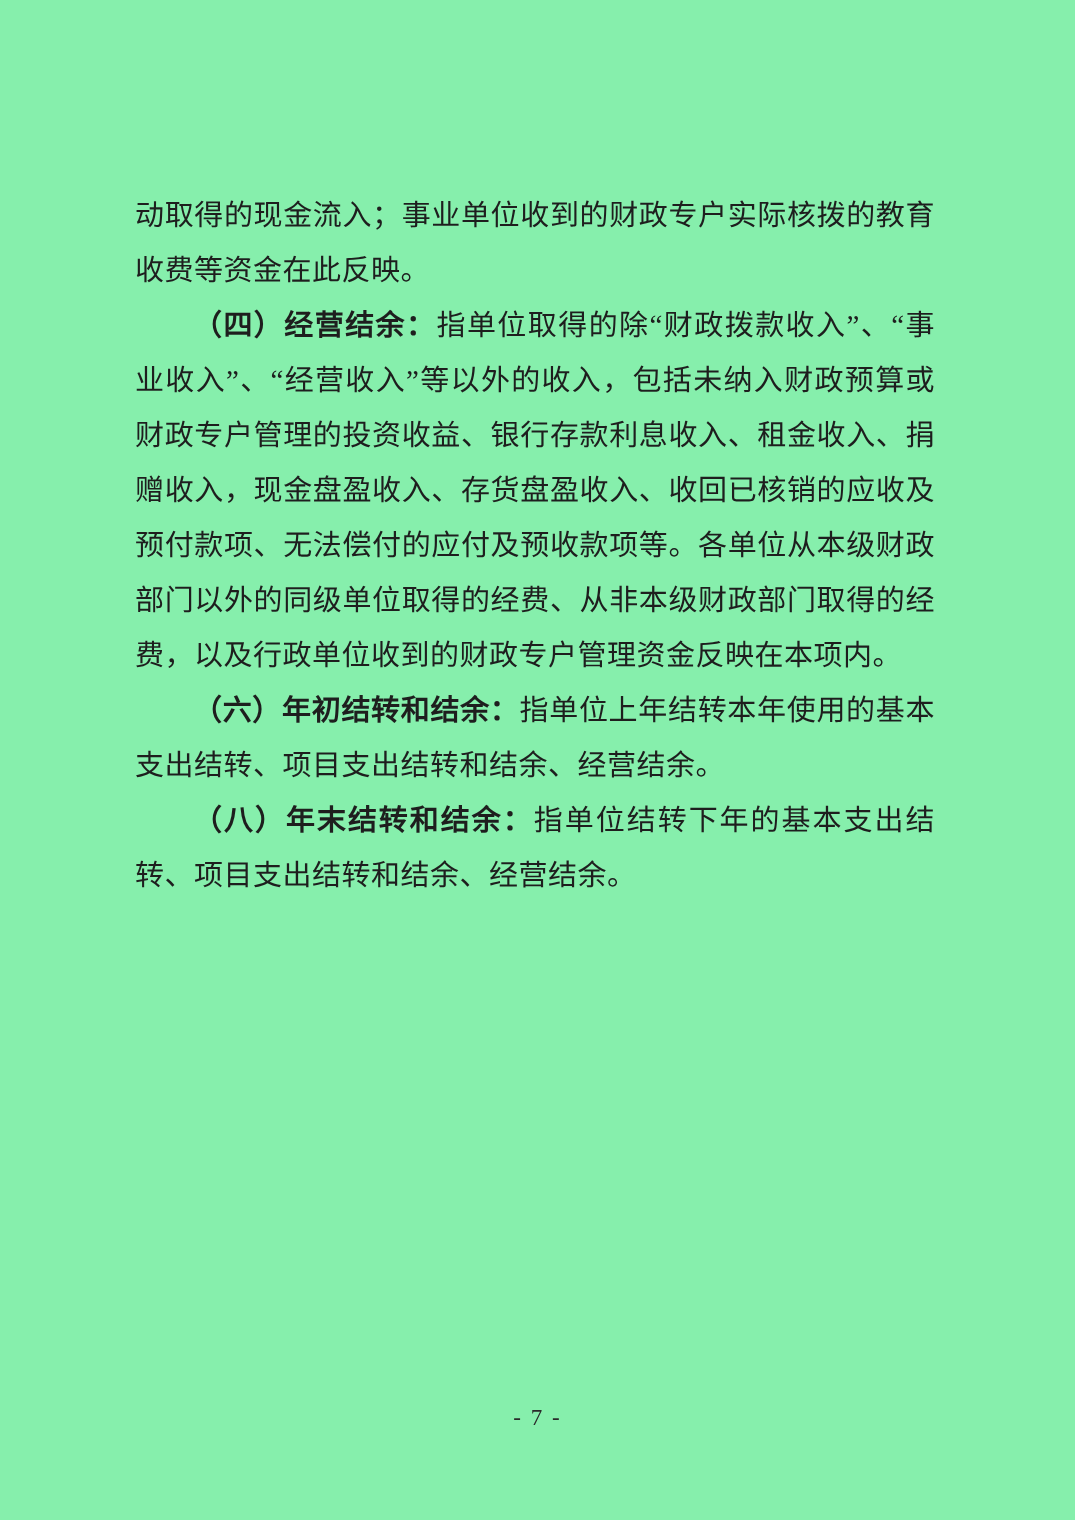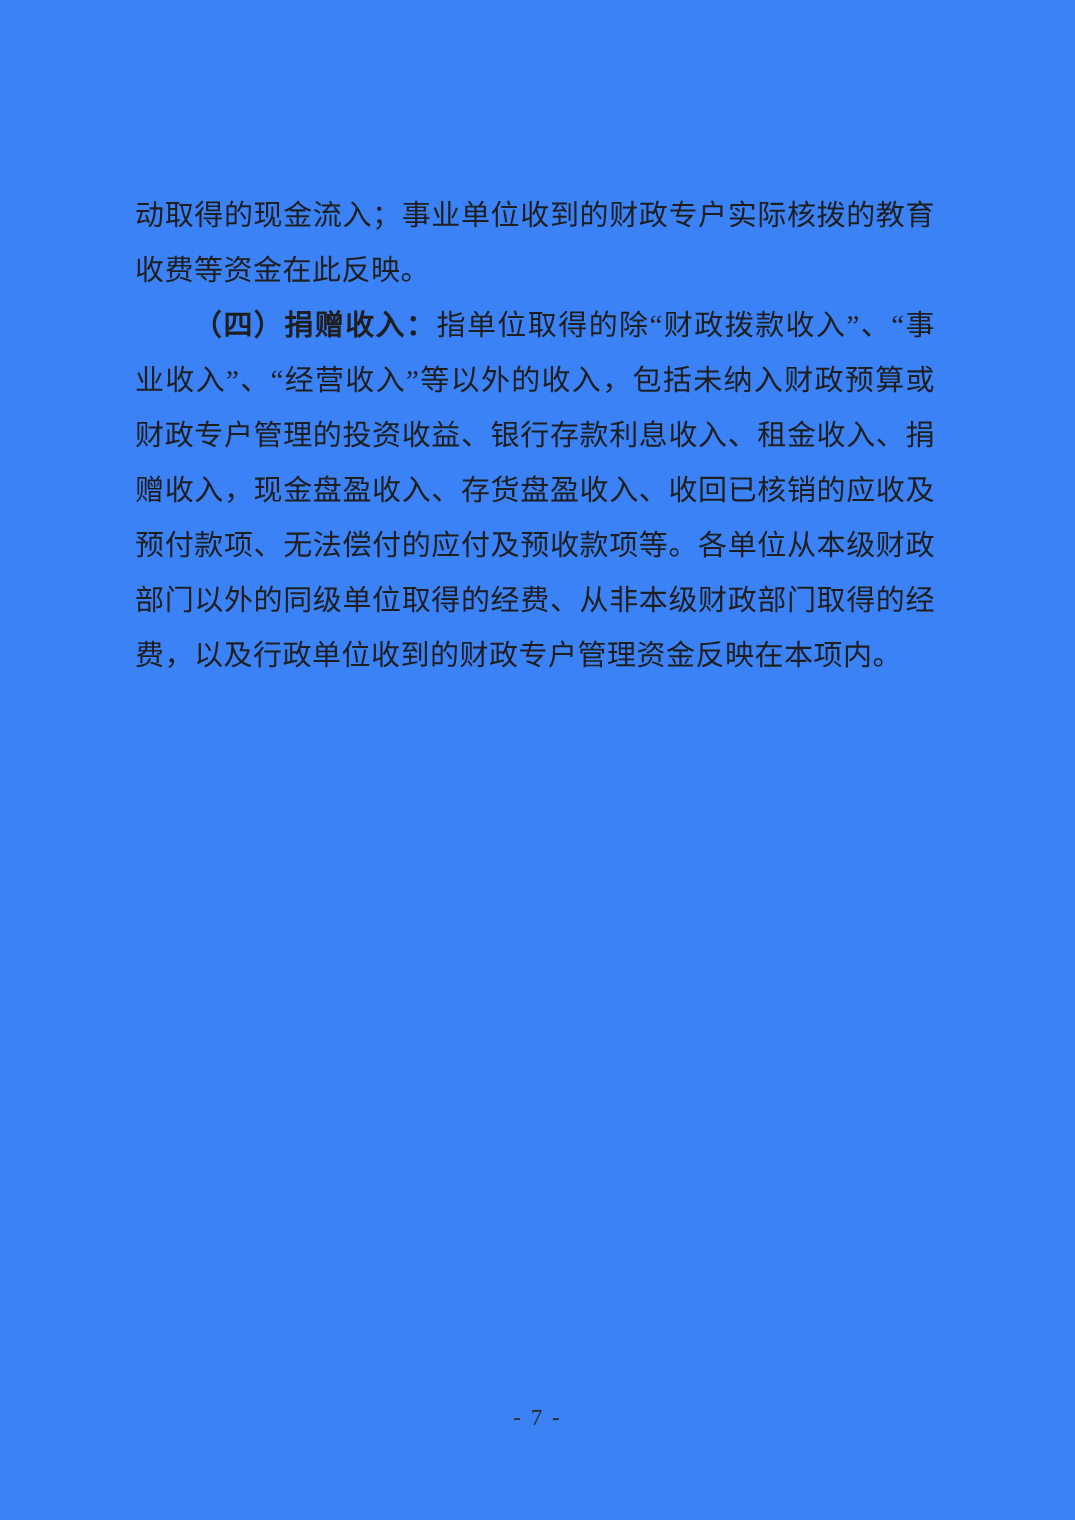--- a/index.html
+++ b/index.html
@@ -4,21 +4,21 @@
 <style>
   html, body {
     margin: 0;
     padding: 0;
     background: #ffffff;
   }
   .page {
     position: relative;
     width: 1075px;
     height: 1520px;
-    background: #3b82f6;
+    background: #86efac;
     overflow: hidden;
     font-family: "Liberation Serif", "DejaVu Serif", serif;
     color: #1e1e1e;
   }
   .content {
     position: absolute;
     left: 135px;
     top: 188px;
     width: 800px;
     font-size: 29px;
@@ -54,23 +54,25 @@
 </head>
 <body>
 
 <div class="page">
 
   <div class="content">
 
     <p class="para continuation"><span class="head"></span><span>动取得的现金流入；事业单位收到的财政专户实际核拨的教育收费等资金在此反映。</span></p>
 
 
-    <p class="para"><span class="head">（四）捐赠收入：</span><span>指单位取得的除“财政拨款收入”、“事业收入”、“经营收入”等以外的收入，包括未纳入财政预算或财政专户管理的投资收益、银行存款利息收入、租金收入、捐赠收入，现金盘盈收入、存货盘盈收入、收回已核销的应收及预付款项、无法偿付的应付及预收款项等。各单位从本级财政部门以外的同级单位取得的经费、从非本级财政部门取得的经费，以及行政单位收到的财政专户管理资金反映在本项内。</span></p>
+    <p class="para"><span class="head">（四）经营结余：</span><span>指单位取得的除“财政拨款收入”、“事业收入”、“经营收入”等以外的收入，包括未纳入财政预算或财政专户管理的投资收益、银行存款利息收入、租金收入、捐赠收入，现金盘盈收入、存货盘盈收入、收回已核销的应收及预付款项、无法偿付的应付及预收款项等。各单位从本级财政部门以外的同级单位取得的经费、从非本级财政部门取得的经费，以及行政单位收到的财政专户管理资金反映在本项内。</span></p>
 
 
+    <p class="para"><span class="head">（六）年初结转和结余：</span><span>指单位上年结转本年使用的基本支出结转、项目支出结转和结余、经营结余。</span></p>
 
 
+    <p class="para"><span class="head">（八）年末结转和结余：</span><span>指单位结转下年的基本支出结转、项目支出结转和结余、经营结余。</span></p>
 
   </div>
 
   <div class="footer">- 7 -</div>
 
 </div>
 
 </body></html>

